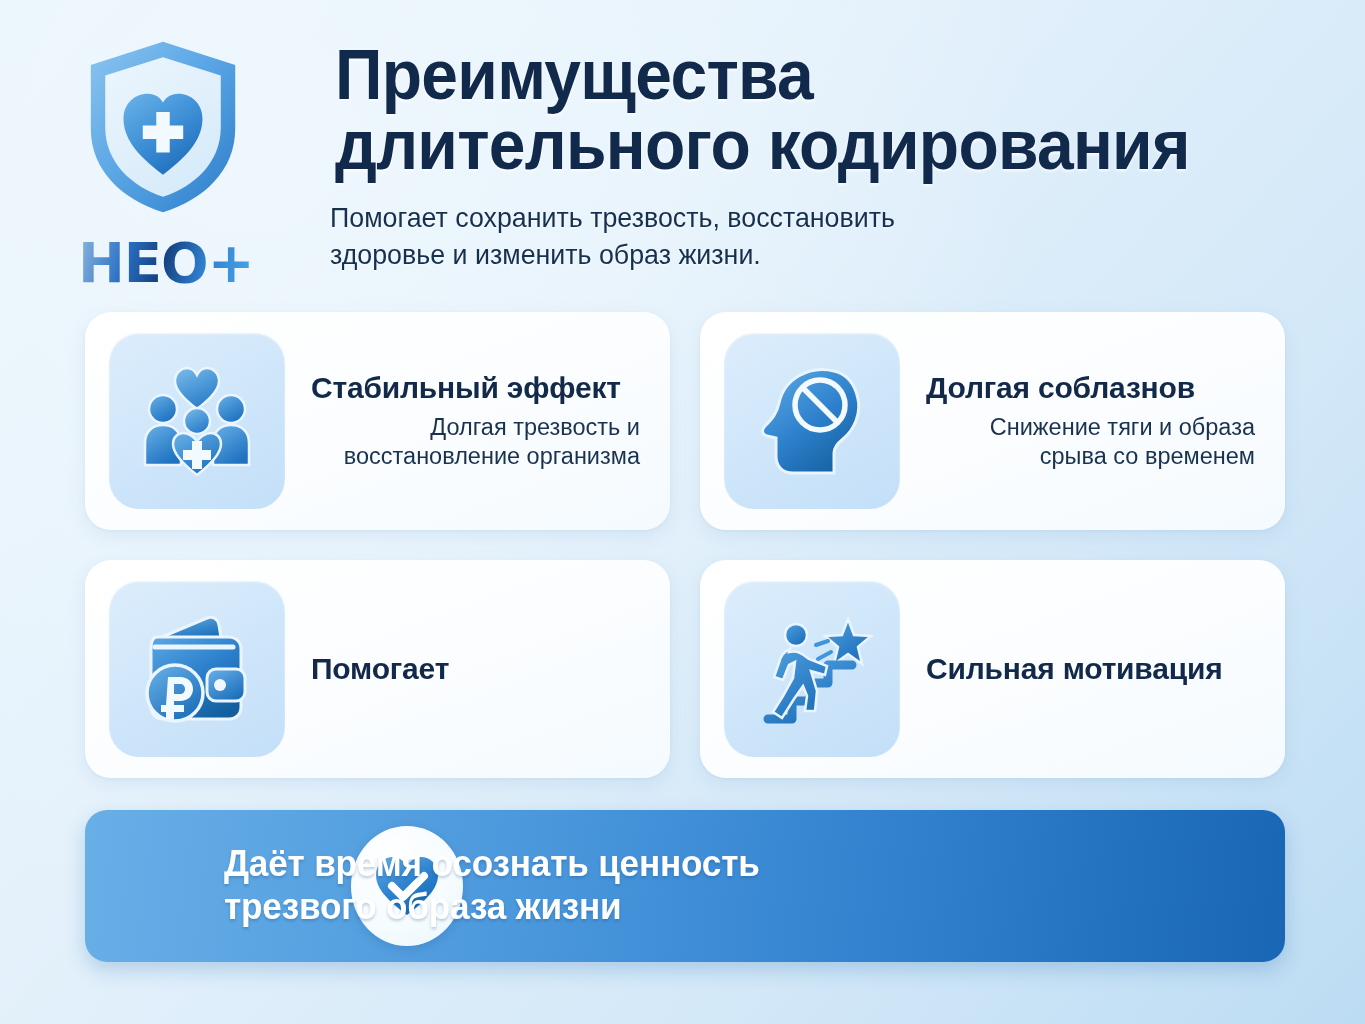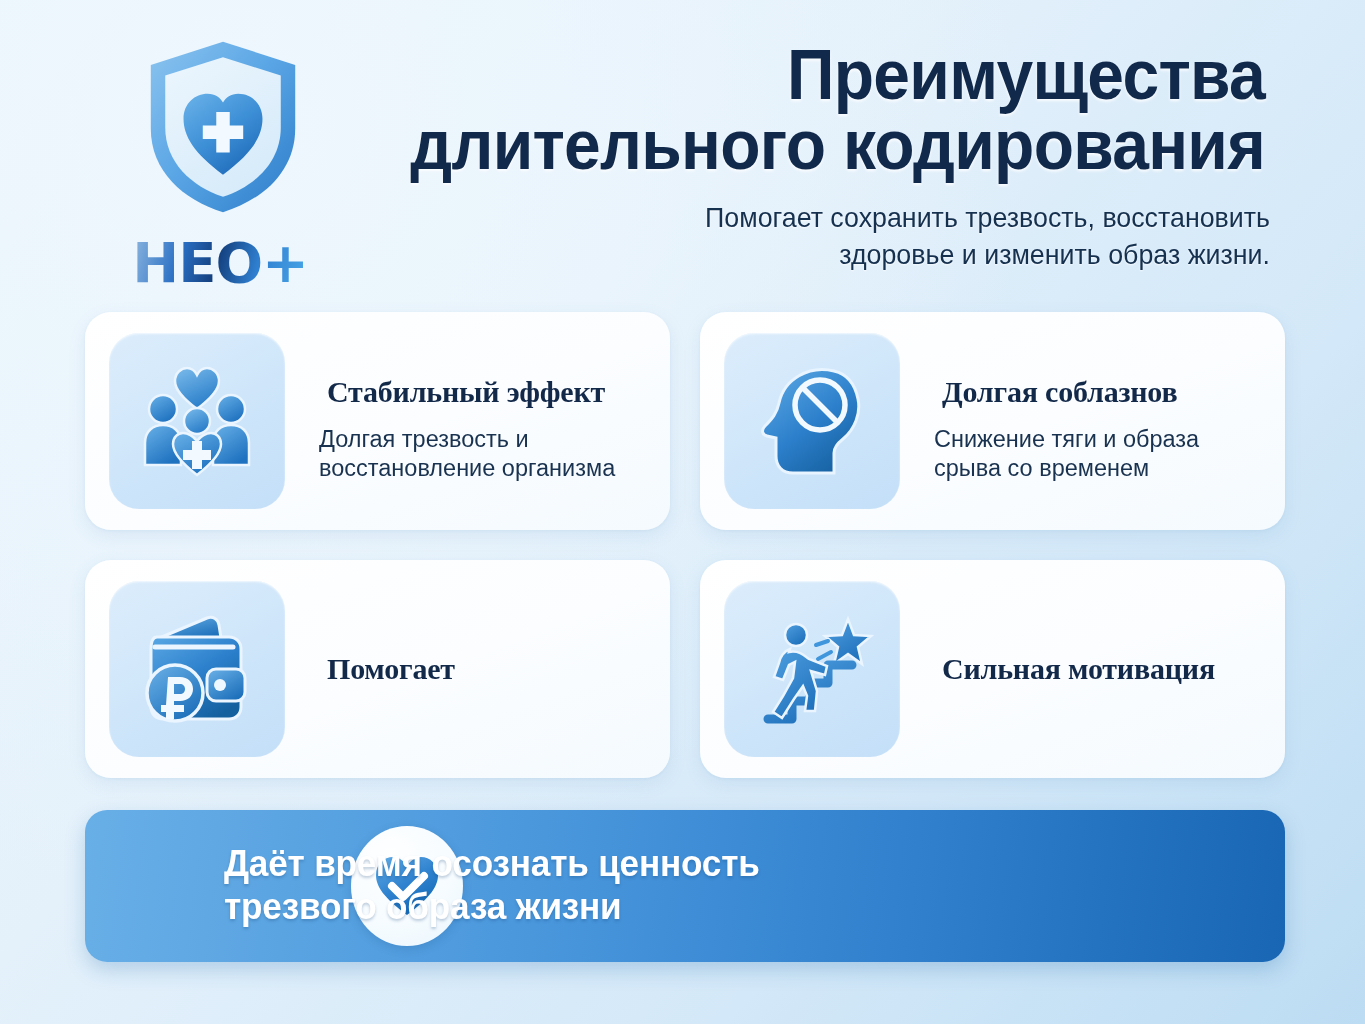--- a/index.html
+++ b/index.html
@@ -34,21 +34,21 @@
   }
 
   #brand {
     position: absolute;
     left: 78px;
     top: 36px;
     width: 230px;
     height: 255px;
     display: flex;
     flex-direction: column;
-    align-items: flex-end;
+    align-items: flex-start;
     gap: 16px;
   }
   #shield-mark {
     width: 170px;
     height: 188px;
   }
   #wordmark {
     margin-top: 2px;
     font-size: 56px;
     font-weight: 800;
@@ -60,21 +60,21 @@
     color: transparent;
     -webkit-text-fill-color: transparent;
     font-family: "DejaVu Sans", sans-serif;
   }
 
   #headline-block {
     position: absolute;
     left: 300px;
     top: 40px;
     width: 1000px;
-    text-align: right;
+    text-align: left;
   }
   #title {
     margin: 0;
     font-size: 71px;
     line-height: 0.99;
     font-weight: 800;
     color: #11294a;
     letter-spacing: -0.8px;
     transform: scaleX(0.93);
     transform-origin: center top;
@@ -124,34 +124,34 @@
     justify-content: center;
     box-shadow: inset 0 1px 2px rgba(255,255,255,0.7);
   }
   .icon-tile svg { display: block; }
   .card-text {
     flex: 1 1 auto;
     padding-left: 26px;
     padding-right: 6px;
   }
   .card-title {
-    margin: 16px;
+    margin: 0;
     font-size: 30px;
     line-height: 1.12;
     font-weight: 700;
     color: #13294a;
     letter-spacing: -0.2px;
-    font-family: Liberation Serif, serif;
   }
   .card-desc {
     margin: 8px 0 0 8px;
     font-size: 23.5px;
     line-height: 1.24;
     font-weight: 400;
     color: #19324f;
+    text-align: right;
   }
 
   
   #banner {
     position: absolute;
     left: 85px;
     top: 810px;
     width: 1200px;
     height: 152px;
     border-radius: 22px;

